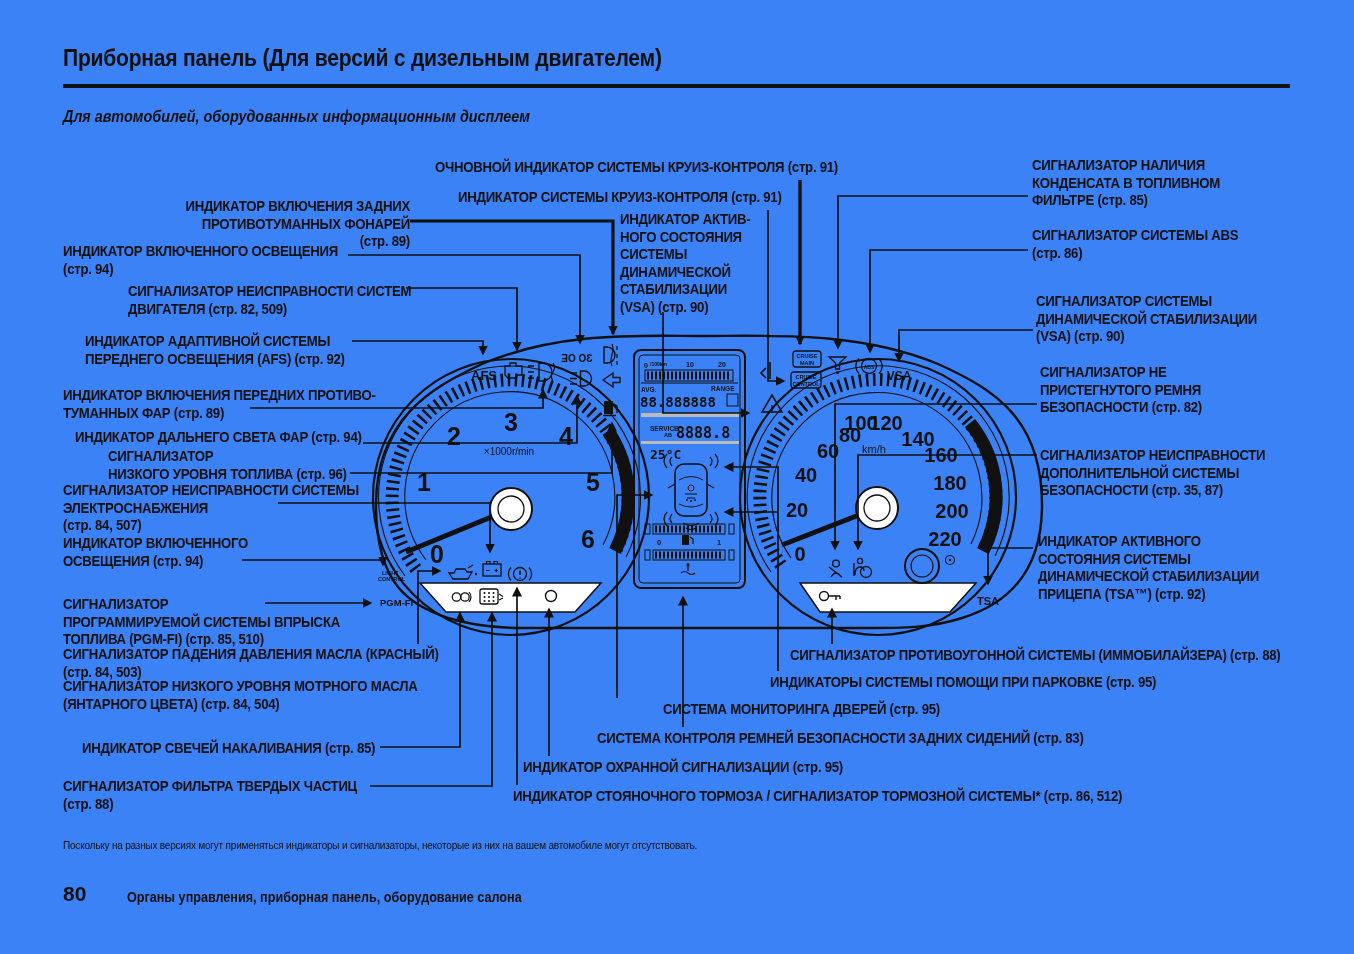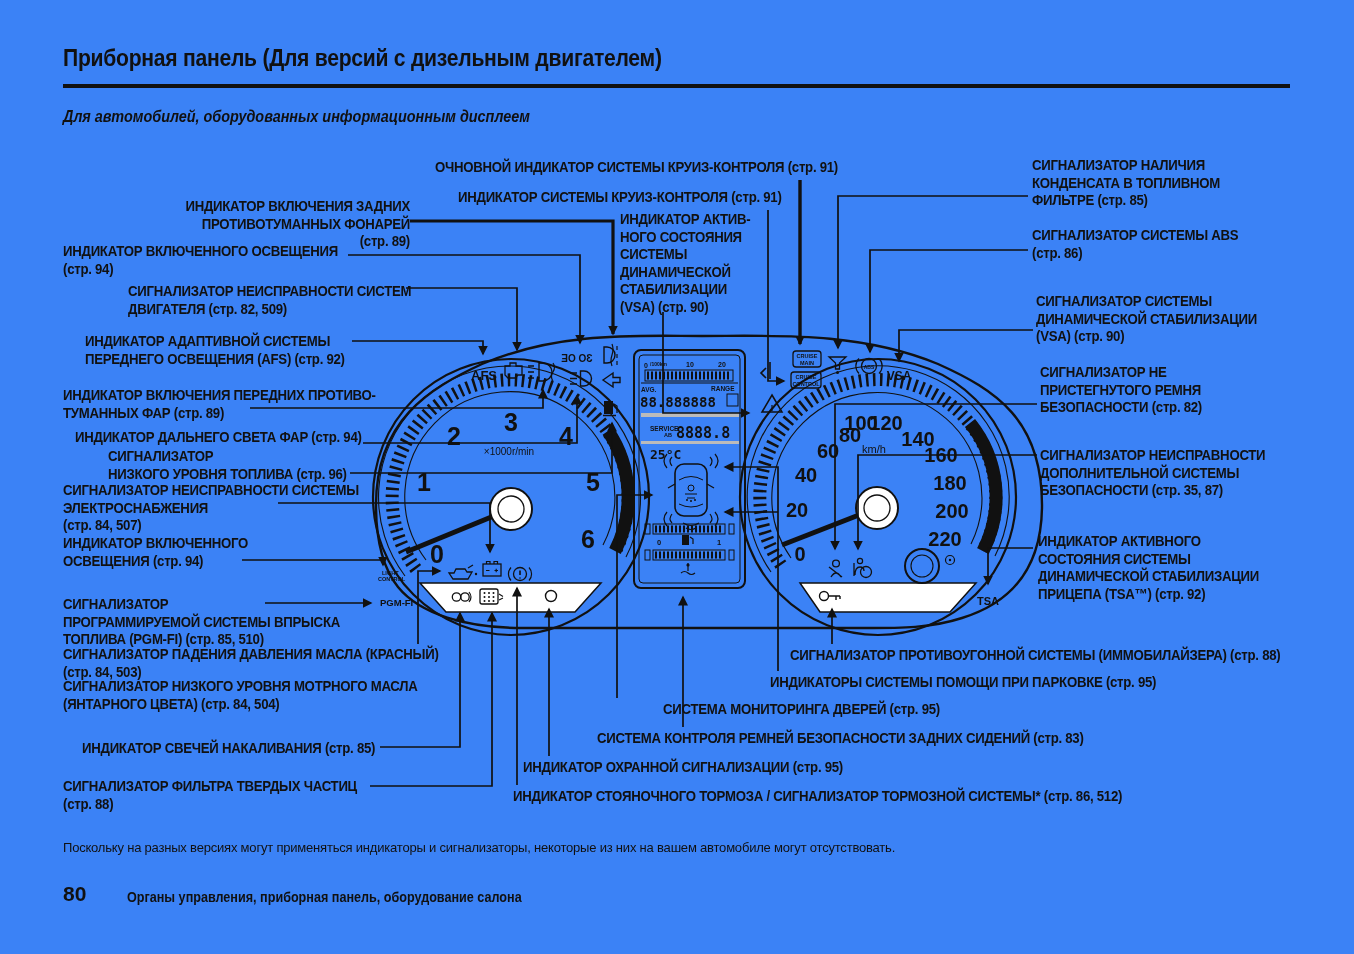--- a/index.html
+++ b/index.html
@@ -6,21 +6,21 @@
   .page{position:relative;width:1354px;height:954px;background:#3b82f6;overflow:hidden;
         font-family:"Liberation Sans",sans-serif;color:#111;padding-left:34px;}
   .title{position:absolute;left:63px;top:44px;font-size:24px;font-weight:bold;
          transform:scaleX(.88);transform-origin:0 0;white-space:nowrap;letter-spacing:-.3px;}
   .rule{position:absolute;left:63px;top:84px;width:1227px;height:4px;background:#111;}
   .subtitle{position:absolute;left:63px;top:108px;font-size:16px;font-weight:bold;font-style:italic;
             transform:scaleX(.9);transform-origin:0 0;white-space:nowrap;}
   .lbl{position:absolute;font-size:15px;font-weight:bold;line-height:17.5px;white-space:pre-line;
        letter-spacing:-.3px;transform:scaleX(.88);transform-origin:0 0;}
   .lbl.r{text-align:right;transform-origin:100% 0;}
-  .note{position:absolute;left:63px;top:840px;width:1240px;font-size:13px;letter-spacing:-.2px;}
+  .note{position:absolute;left:63px;top:840px;width:1240px;font-size:10px;letter-spacing:-.2px;}
   .pgnum{position:absolute;left:63px;top:882px;font-size:21px;font-weight:bold;}
   .pgfoot{position:absolute;left:127px;top:889px;font-size:14px;font-weight:bold;
           transform:scaleX(.9);transform-origin:0 0;white-space:nowrap;}
   svg{position:absolute;left:0;top:0;}
   svg text{font-family:"Liberation Sans",sans-serif;fill:#111;}
   .seg{font-family:"DejaVu Sans Mono",monospace;font-weight:bold;}
 </style>
 </head>
 <body>
 

